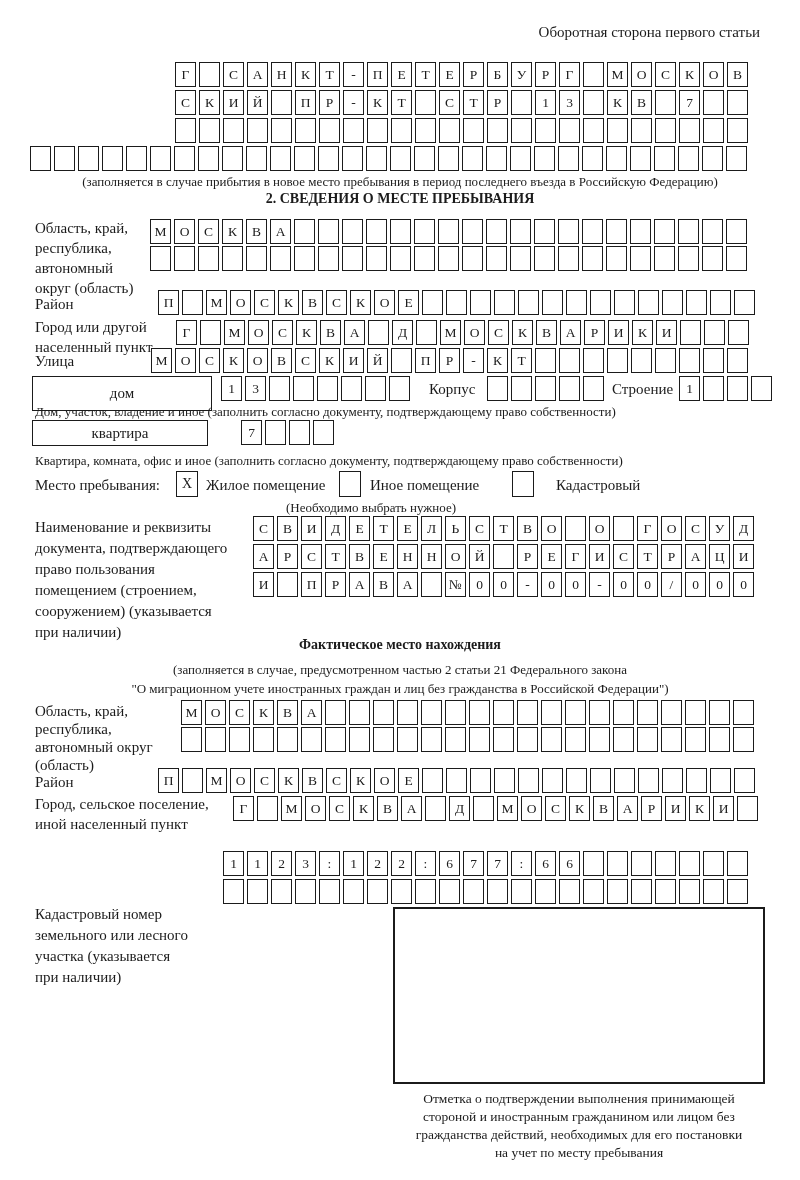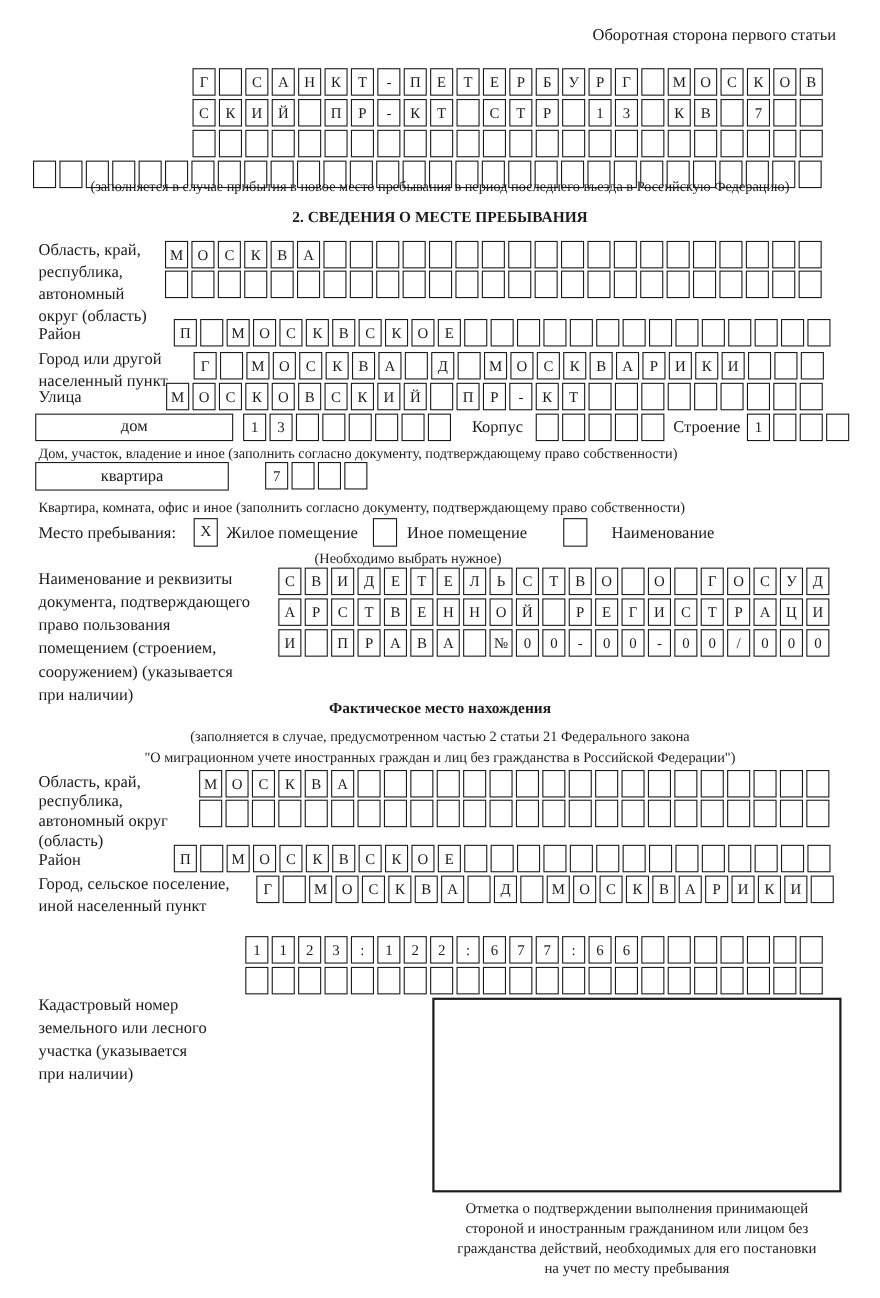--- a/index.html
+++ b/index.html
@@ -17,32 +17,32 @@
   .note{position:absolute;font-size:13px;}
   .center{left:0;width:100%;text-align:center;}
   .bold{font-weight:bold;}
 
   #hdr-note{top:24px;right:40px;font-size:15px;}
   #prev-label{left:35px;top:63px;line-height:28px;}
   #prev-r1{left:175px;top:62px;}
   #prev-r2{left:175px;top:90px;}
   #prev-r3{left:175px;top:118px;}
   #prev-r4{left:30px;top:146px;}
-  #prev-note{top:162px;}
+  #prev-note{top:174px;}
   #sec2-title{top:191px;font-size:14px;}
   #obl2-label{left:35px;top:218px;}
   #obl2-r1{left:150px;top:219px;}
   #obl2-r2{left:150px;top:246px;}
   #raion2-label{left:35px;top:294px;}
   #raion2-row{left:158px;top:290px;}
   #gorod2-label{left:35px;top:317px;}
   #gorod2-row{left:176px;top:320px;}
   #ulitsa-label{left:35px;top:351px;}
   #ulitsa-row{left:151px;top:348px;}
-  #dom-box{left:32px;top:376px;width:180px;height:25px;}
+  #dom-box{left:32px;top:376px;width:180px;height:35px;}
   #dom-cells{left:221px;top:376px;}
   #korpus-label{left:429px;top:379px;}
   #korpus-cells{left:487px;top:376px;}
   #stroenie-label{left:612px;top:379px;}
   #stroenie-cells{left:679px;top:376px;}
   #dom-note{left:35px;top:404px;}
   #kv-box{left:32px;top:420px;width:176px;height:26px;}
   #kv-cells{left:241px;top:420px;}
   #kv-note{left:35px;top:453px;}
   #mesto-label{left:35px;top:475px;}
@@ -376,21 +376,21 @@
       <div class="cell"></div>
     </div>
   <div id="kv-note" class="note">Квартира, комната, офис и иное (заполнить согласно документу, подтверждающему право собственности)</div>
 
   <div id="mesto-label" class="label">Место пребывания:</div>
   <div id="cb-1" class="cb">X</div>
   <div id="optlbl-1" class="label">Жилое помещение</div>
   <div id="cb-2" class="cb"></div>
   <div id="optlbl-2" class="label">Иное помещение</div>
   <div id="cb-3" class="cb"></div>
-  <div id="optlbl-3" class="label">Наименование</div>
+  <div id="optlbl-3" class="label">Кадастровый</div>
   <div id="mesto-note" class="note">(Необходимо выбрать нужное)</div>
 
   <div id="doc-label" class="label">Наименование и реквизиты
 документа, подтверждающего
 право пользования
 помещением (строением,
 сооружением) (указывается
 при наличии)</div>
   <div id="doc-r1" class="cellrow">
       <div class="cell">С</div>

